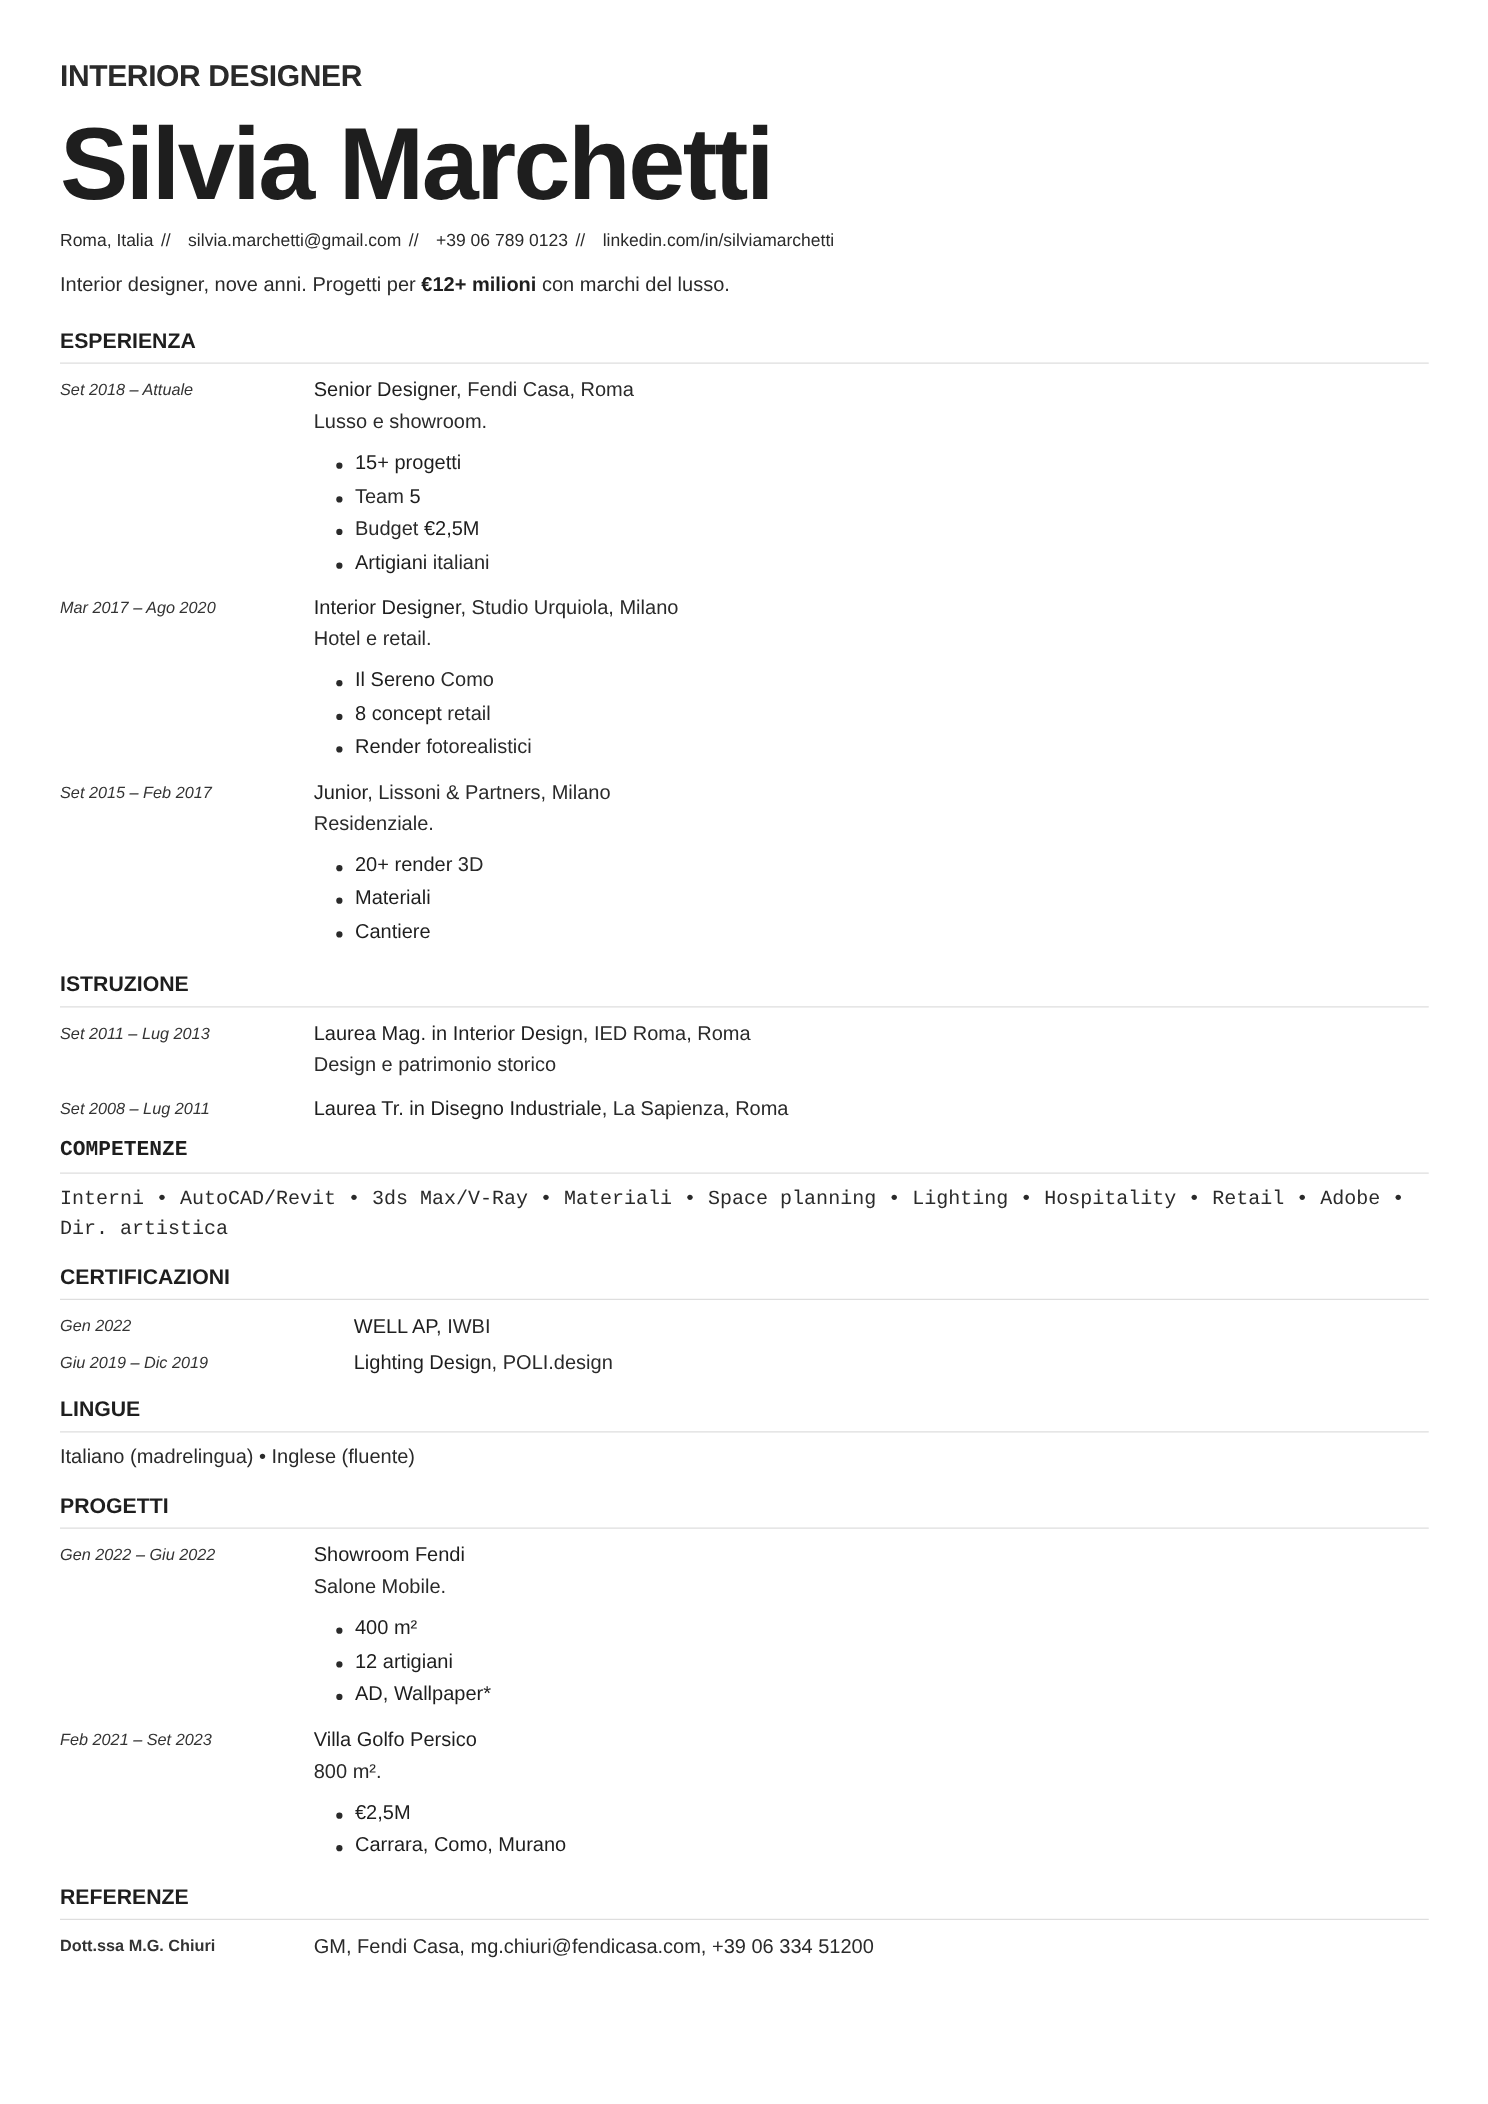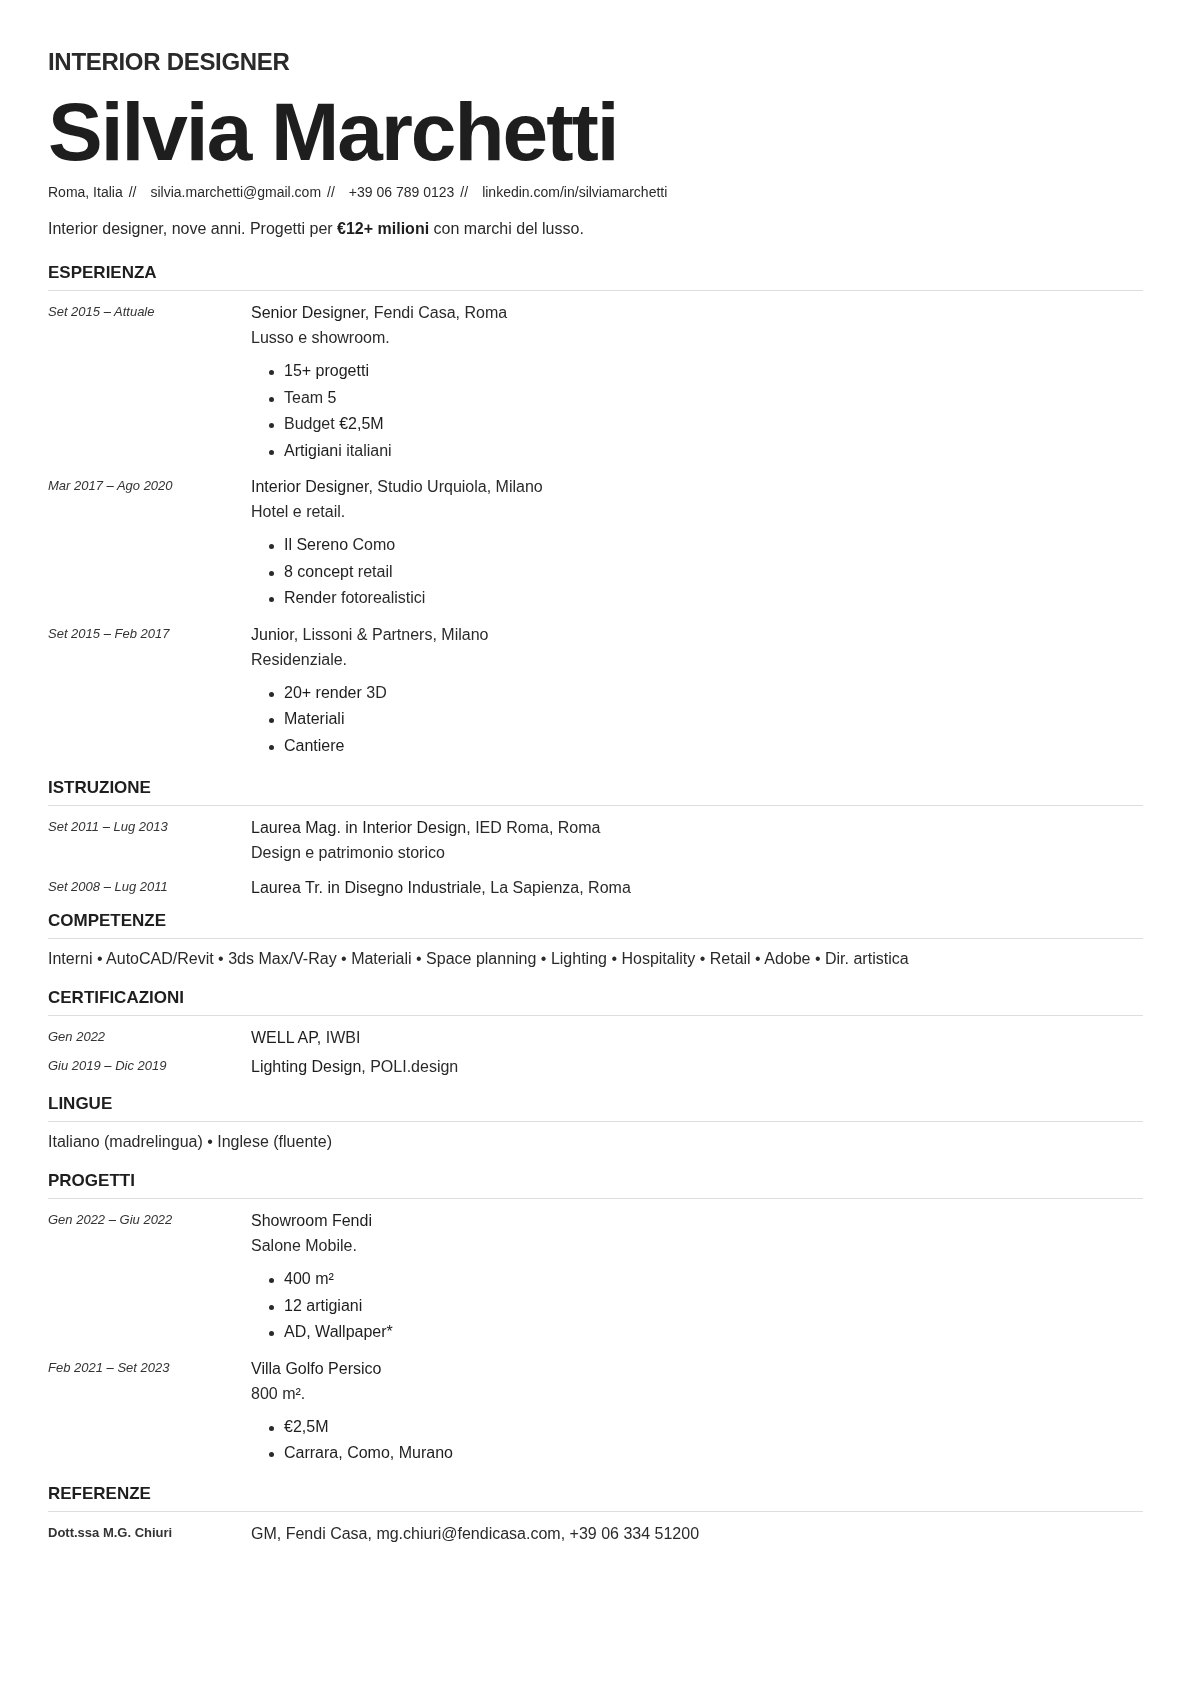--- a/index.html
+++ b/index.html
@@ -104,21 +104,21 @@
       width: 5px;
       height: 5px;
       border-radius: 50%;
       background: #2a2a2a;
     }
     .inline-list {
       font-size: 16px;
       line-height: 24px;
       color: #2a2a2a;
     }
-    .compact .entry { margin-bottom: 4px; }
+    .compact .entry { margin-bottom: 4px; gap: 32px; }
   </style>
 </head>
 <body>
 
 <div class="page">
 
   <div>
     <div class="job-title">INTERIOR DESIGNER</div>
     <div class="name">Silvia Marchetti</div>
     <div class="contact">
@@ -130,21 +130,21 @@
       <span class="sep">//</span>
       <span>linkedin.com/in/silviamarchetti</span>
     </div>
     <div class="summary"><span>Interior designer, nove anni. Progetti per </span><b>€12+ milioni</b><span> con marchi del lusso.</span></div>
   </div>
 
   <div class="section" style="margin-top:22px;">
     <div class="section-title">ESPERIENZA</div>
     <div class="section-body">
       <div class="entry">
-        <div class="date">Set 2015 – Attuale</div>
+        <div class="date">Set 2018 – Attuale</div>
         <div class="content">
           <div><b>Senior Designer</b><span>, Fendi Casa, Roma</span></div>
           <div class="desc">Lusso e showroom.</div>
           <ul class="bullets">
             <li><b>15+ progetti</b><span></span></li>
             <li><span>Team </span><b>5</b></li>
             <li><span>Budget </span><b>€2,5M</b></li>
             <li><b>Artigiani</b><span> italiani</span></li>
           </ul>
         </div>
@@ -190,21 +190,21 @@
       </div>
       <div class="entry">
         <div class="date">Set 2008 – Lug 2011</div>
         <div class="content">
           <div><b>Laurea Tr. in Disegno Industriale</b><span>, La Sapienza, Roma</span></div>
         </div>
       </div>
     </div>
   </div>
 
-  <div class="section" style="margin-top:8px;">
+  <div class="section" style="margin-top:8px;font-family:Liberation Mono, monospace;">
     <div class="section-title">COMPETENZE</div>
     <div class="section-body" style="padding-top:8px;">
       <div class="inline-list">Interni • AutoCAD/Revit • 3ds Max/V-Ray • Materiali • Space planning • Lighting • Hospitality • Retail • Adobe • Dir. artistica</div>
     </div>
   </div>
 
   <div class="section compact" style="margin-top:16px;">
     <div class="section-title">CERTIFICAZIONI</div>
     <div class="section-body">
       <div class="entry">

